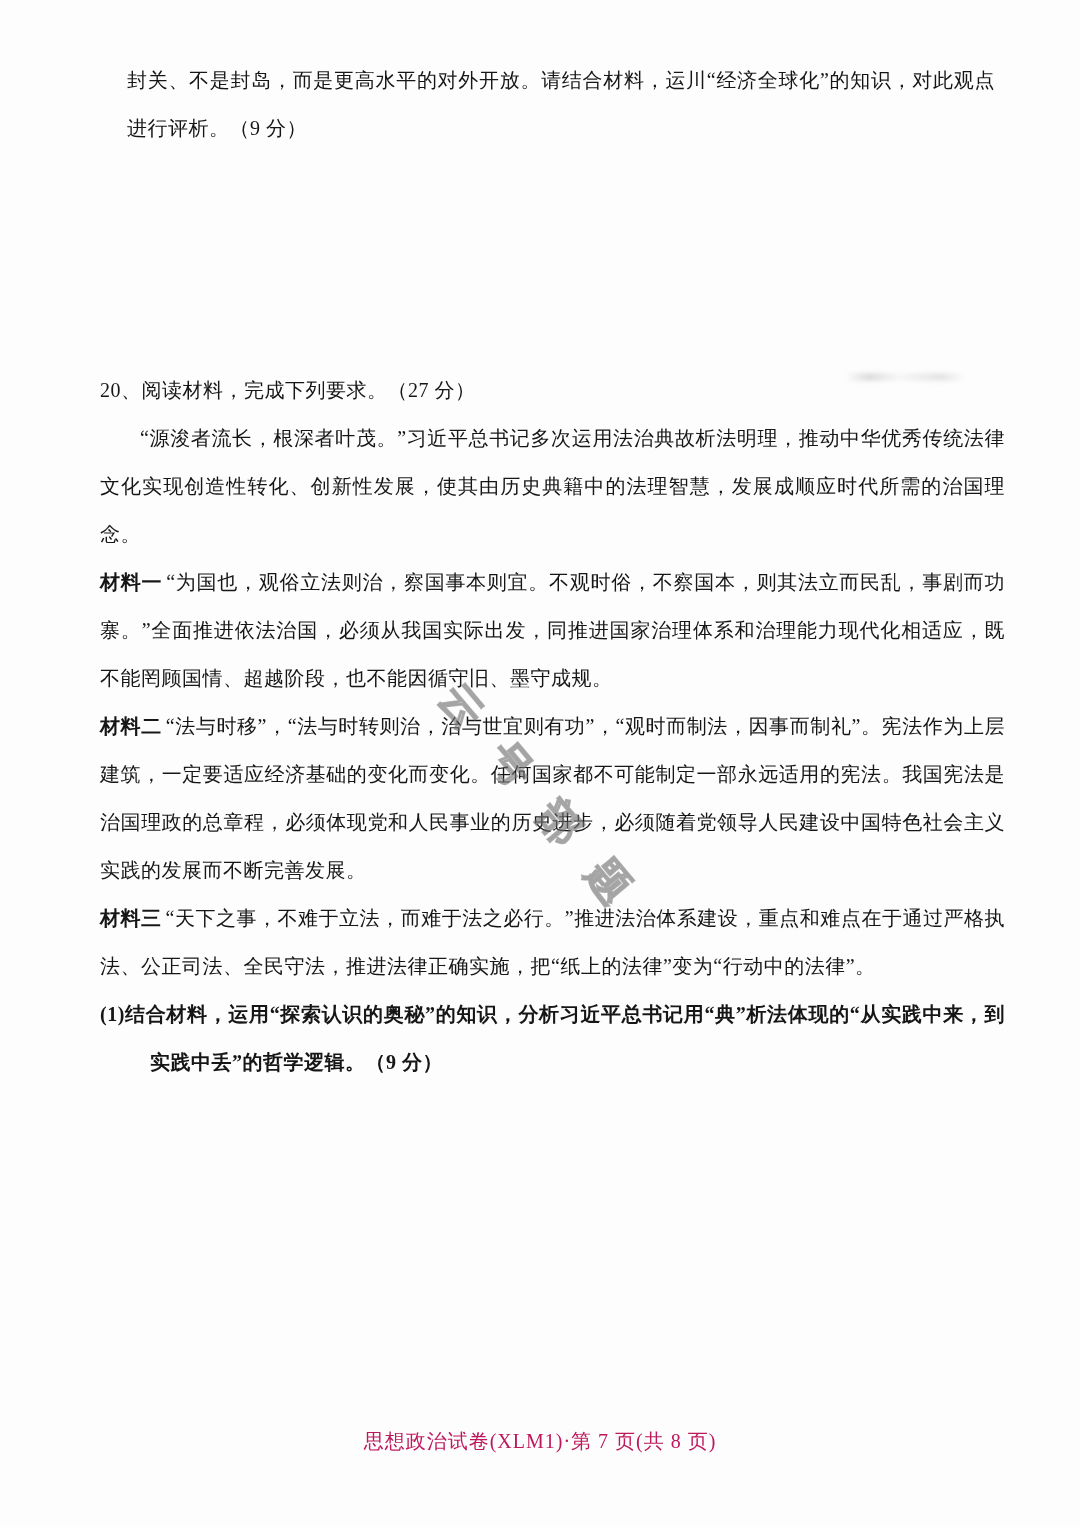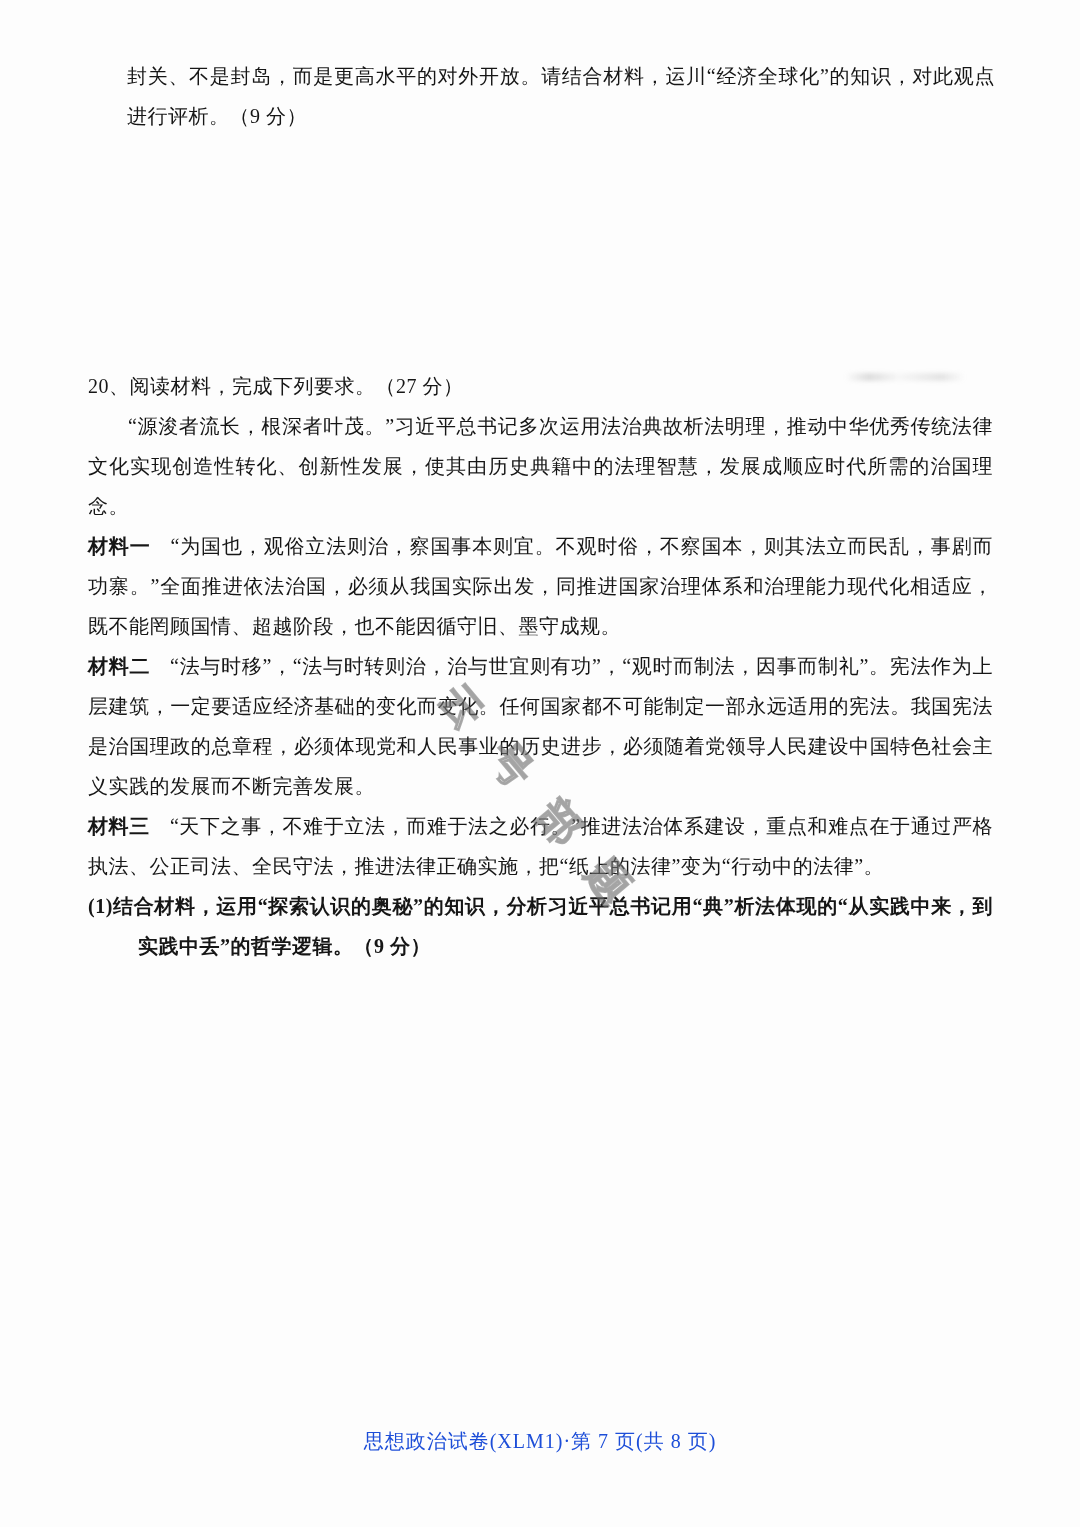--- a/index.html
+++ b/index.html
@@ -4,31 +4,31 @@
 <style>
   html,body{margin:0;padding:0;background:#e8e8e8;}
   .page{
     position:relative;
     width:1080px;height:1527px;
     background:#fdfdfd;
     overflow:hidden;
     font-family:"Liberation Serif","DejaVu Serif",serif;
     color:#161616;
   }
-  .page p{margin:0;font-size:20px;line-height:40px;text-align:justify;letter-spacing:.5px;}
+  .page p{margin:0;font-size:20px;line-height:48px;text-align:justify;letter-spacing:.5px;}
   .block{position:absolute;}
   #q19-block{top:56px;left:127px;width:868px;}
-  #q20-block{top:366px;left:88px;width:905px;}
+  #q20-block{top:366px;left:100px;width:905px;}
   #section2-block{top:1248px;left:88px;width:905px;}
   .heading{font-weight:bold;font-size:25px;text-align:center;letter-spacing:1px;line-height:42px;}
   .body-para{margin-left:35px;}
   .indent2{text-indent:2em;}
-  .mat-label{font-weight:bold;margin-right:20px;}
+  .mat-label{font-weight:bold;margin-right:4px;}
   .sub-q{padding-left:50px;text-indent:-50px;font-weight:bold;}
-  #footer{position:absolute;top:1428px;left:0;width:100%;text-align:center;font-size:20px;letter-spacing:1px;color:#1d4ed8;}
+  #footer{position:absolute;top:1428px;left:0;width:100%;text-align:center;font-size:20px;letter-spacing:1px;color:#be185d;}
   #watermark{
     position:absolute;left:470px;top:672px;width:520px;
     transform:rotate(50deg);transform-origin:0 0;
     font-size:42px;font-weight:bold;letter-spacing:34px;white-space:nowrap;
     color:rgba(125,125,125,0.18);
     -webkit-text-stroke:1.5px rgba(110,110,110,0.55);
     pointer-events:none;
   }
   #scan-artifact{
     position:absolute;left:845px;top:373px;width:120px;height:8px;

